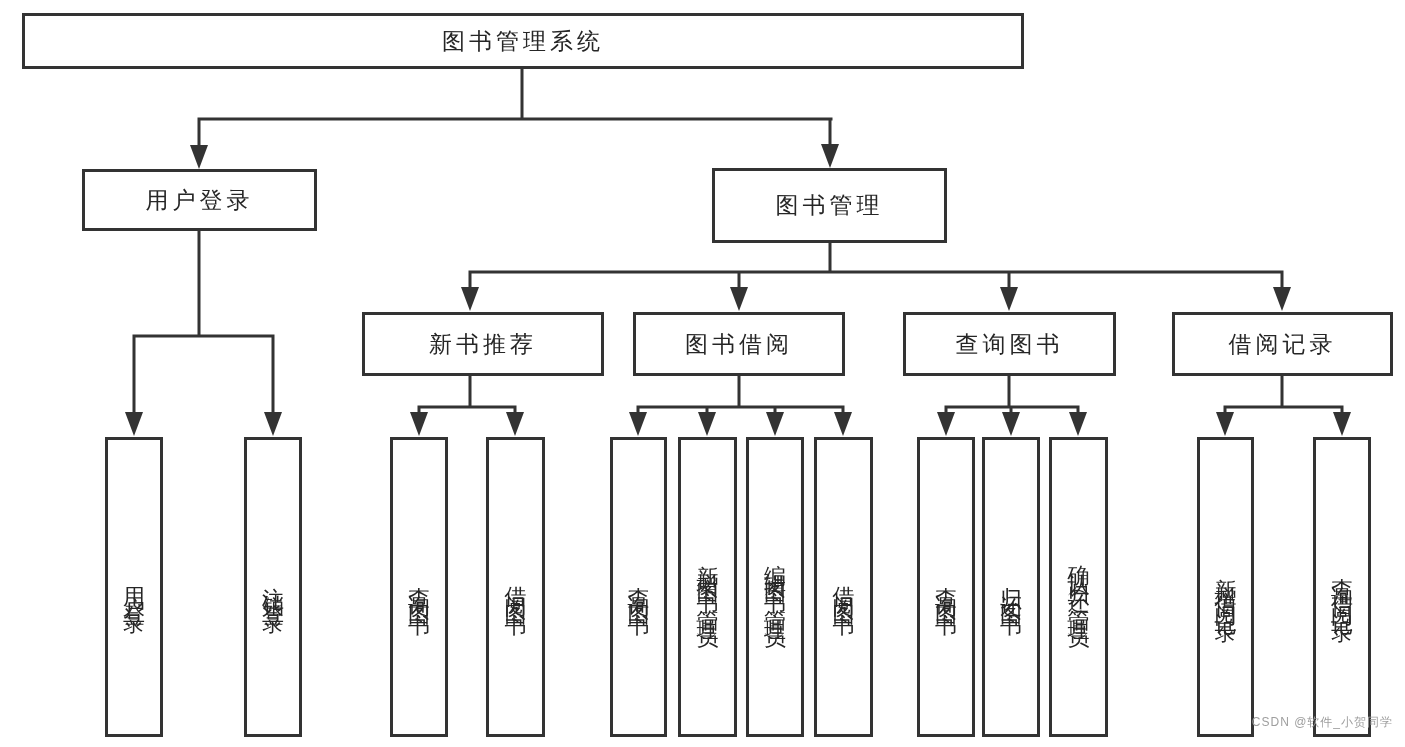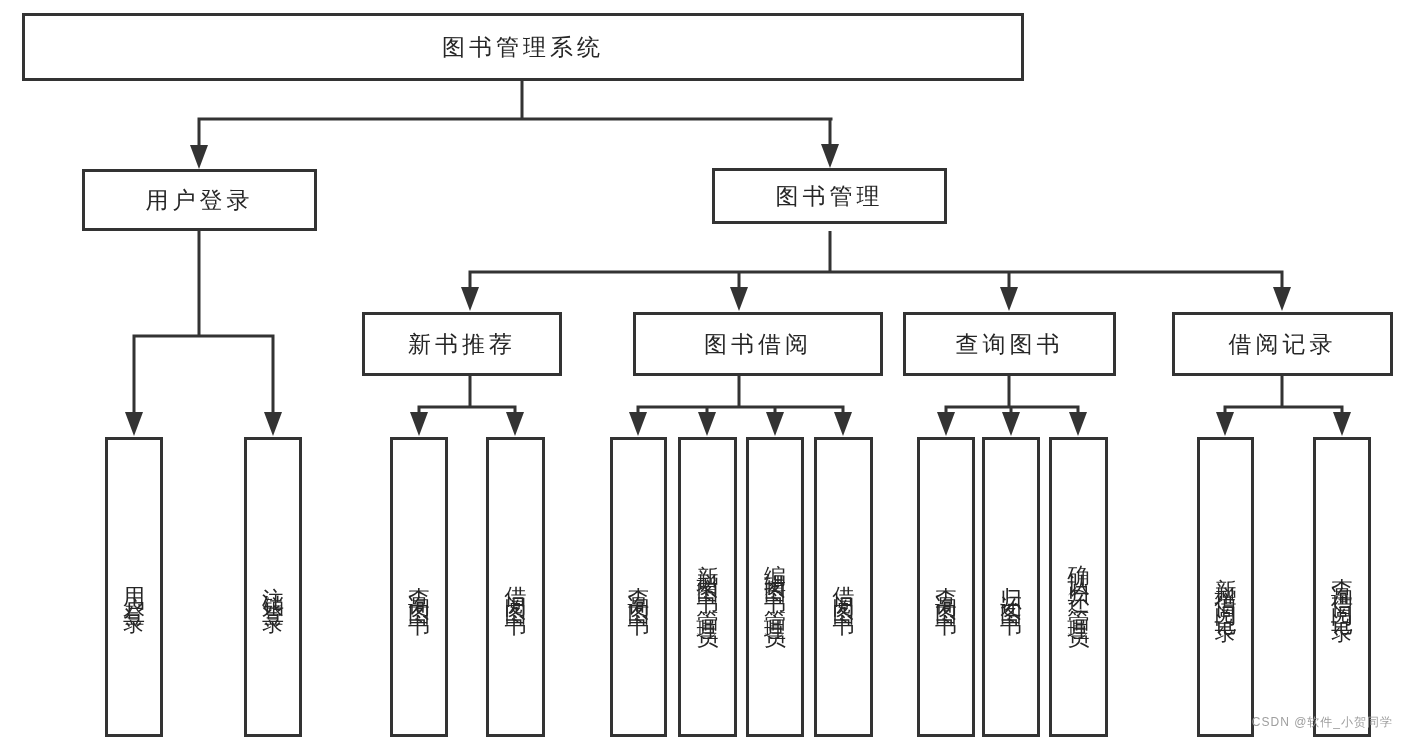--- a/index.html
+++ b/index.html
@@ -88,27 +88,27 @@
              M698 412 L716 412 L707 436 Z
              M766 412 L784 412 L775 436 Z
              M834 412 L852 412 L843 436 Z
              M937 412 L955 412 L946 436 Z
              M1002 412 L1020 412 L1011 436 Z
              M1069 412 L1087 412 L1078 436 Z
              M1216 412 L1234 412 L1225 436 Z
              M1333 412 L1351 412 L1342 436 Z" fill="#333333" stroke="none"></path>
   </svg>
 
-  <div class="box h" style="left:22px; top:13px; width:1002px; height:68px;">图书管理系统</div>
+  <div class="box h" style="left:22px; top:13px; width:1002px; height:56px;">图书管理系统</div>
 
   <div class="box h" style="left:82px; top:169px; width:235px; height:62px;">用户登录</div>
-  <div class="box h" style="left:712px; top:168px; width:235px; height:56px;font-family:Liberation Serif, serif;">图书管理</div>
+  <div class="box h" style="left:712px; top:168px; width:235px; height:75px;font-family:Liberation Serif, serif;">图书管理</div>
 
-  <div class="box h" style="left:362px; top:312px; width:200px; height:64px;">新书推荐</div>
-  <div class="box h" style="left:633px; top:312px; width:250px; height:64px;">图书借阅</div>
+  <div class="box h" style="left:362px; top:312px; width:242px; height:64px;">新书推荐</div>
+  <div class="box h" style="left:633px; top:312px; width:212px; height:64px;">图书借阅</div>
   <div class="box h" style="left:903px; top:312px; width:213px; height:64px;">查询图书</div>
   <div class="box h" style="left:1172px; top:312px; width:221px; height:64px;">借阅记录</div>
 
   <div class="box v" style="left:105px; top:437px; width:58px; height:300px;">用户登录</div>
   <div class="box v" style="left:244px; top:437px; width:58px; height:300px;">注销登录</div>
 
   <div class="box v" style="left:390px; top:437px; width:58px; height:300px;">查询图书</div>
   <div class="box v" style="left:486px; top:437px; width:59px; height:300px;">借阅图书</div>
 
   <div class="box v" style="left:610px; top:437px; width:57px; height:300px;">查询图书</div>

